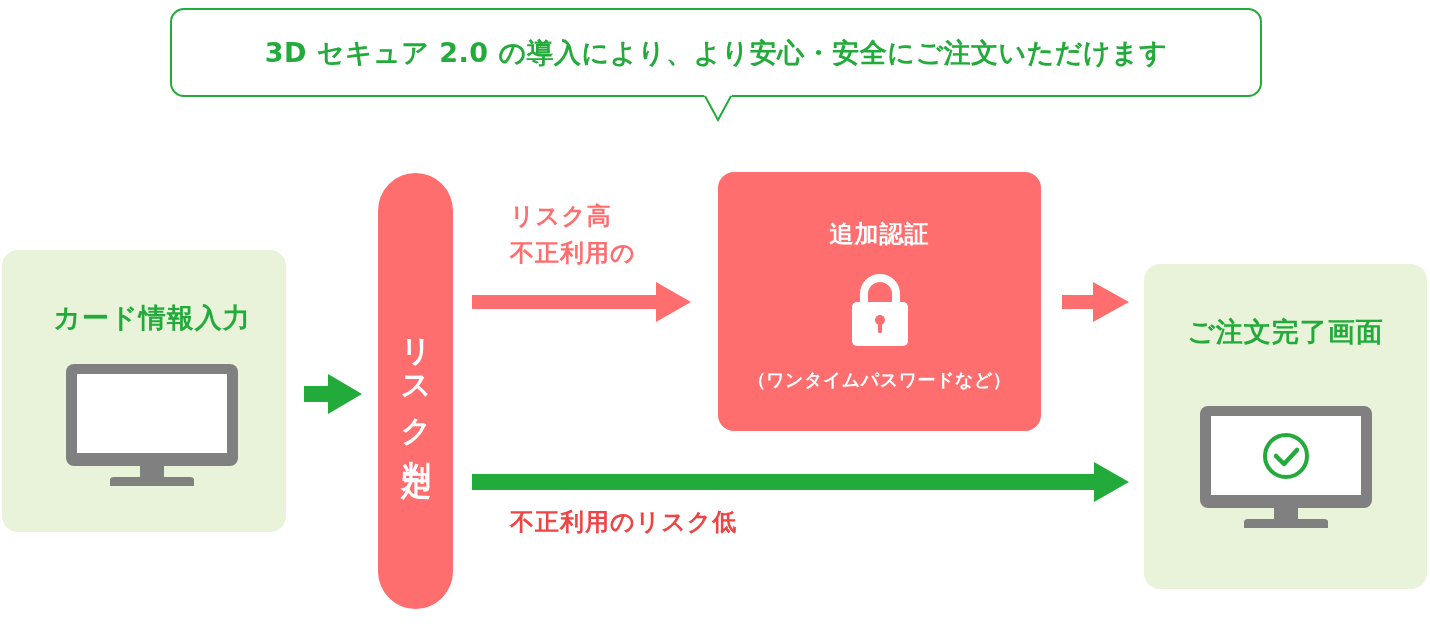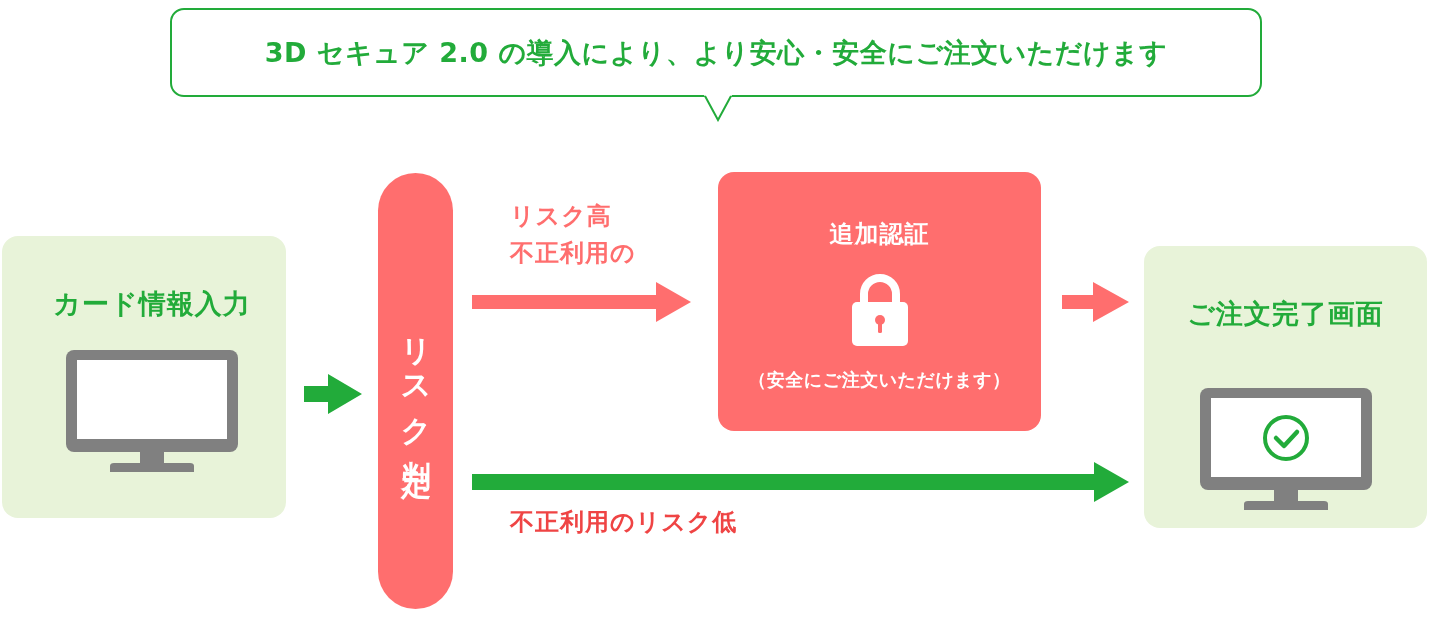--- a/index.html
+++ b/index.html
@@ -14,22 +14,22 @@
     display: flex; align-items: center; justify-content: center; text-align: right;
   }
   .bubble-text { color: #22ab3a; font-size: 27px; letter-spacing: 0.5px; }
   .bubble-tail { left: 704px; top: 95px; width: 28px; height: 27px; }
 
   
   .panel {
     background: #e8f3d9; border-radius: 16px;
     display: flex; flex-direction: column; align-items: center;
   }
-  .panel-left { left: 2px; top: 236px; width: 284px; height: 282px; padding-left: 16px; }
-  .panel-right { left: 1144px; top: 246px; width: 283px; height: 282px; gap: 28px; }
+  .panel-left { left: 2px; top: 250px; width: 284px; height: 282px; padding-left: 16px; }
+  .panel-right { left: 1144px; top: 264px; width: 283px; height: 325px; gap: 28px; }
   .panel-title { color: #22ab3a; font-size: 27px; margin-top: 50px; letter-spacing: 1px; }
   .monitor { margin-top: 26px; width: 176px; height: 128px; }
 
   
   .pill {
     left: 378px; top: 173px; width: 75px; height: 436px;
     background: #ff6e6e; border-radius: 38px;
     display: flex; align-items: center; justify-content: center;
   }
   .pill-text {
@@ -92,21 +92,21 @@
 </svg>
 
 <div class="abs auth">
   <div class="auth-title">追加認証</div>
   <svg class="lock" viewBox="0 0 60 74">
     <path d="M14,32 L14,22 A16,16 0 0 1 46,22 L46,32" fill="none" stroke="#fff" stroke-width="8"></path>
     <rect x="2" y="30" width="56" height="44" rx="5" fill="#fff"></rect>
     <circle cx="30" cy="48" r="5" fill="#ff6e6e"></circle>
     <rect x="28" y="50" width="4" height="11" rx="1.5" fill="#ff6e6e"></rect>
   </svg>
-  <div class="auth-note">（安全にご注文いただけます）</div>
+  <div class="auth-note">（ワンタイムパスワードなど）</div>
 </div>
 
 <svg class="abs" style="left:1062px; top:282px;" width="67" height="40" viewBox="0 0 67 40">
   <polygon points="0,13 31,13 31,0 67,20 31,40 31,27 0,27" fill="#ff6e6e"></polygon>
 </svg>
 
 <svg class="abs" style="left:472px; top:462px;" width="657" height="40" viewBox="0 0 657 40">
   <polygon points="0,12 622,12 622,0 657,20 622,40 622,28 0,28" fill="#22ab3a"></polygon>
 </svg>
 

